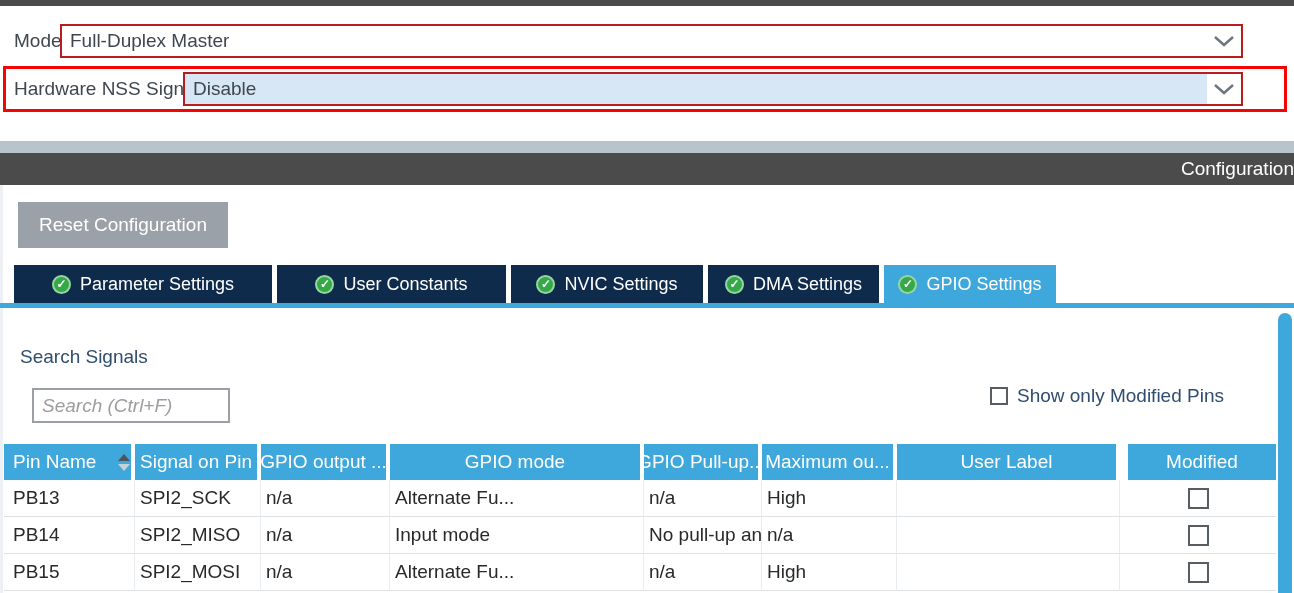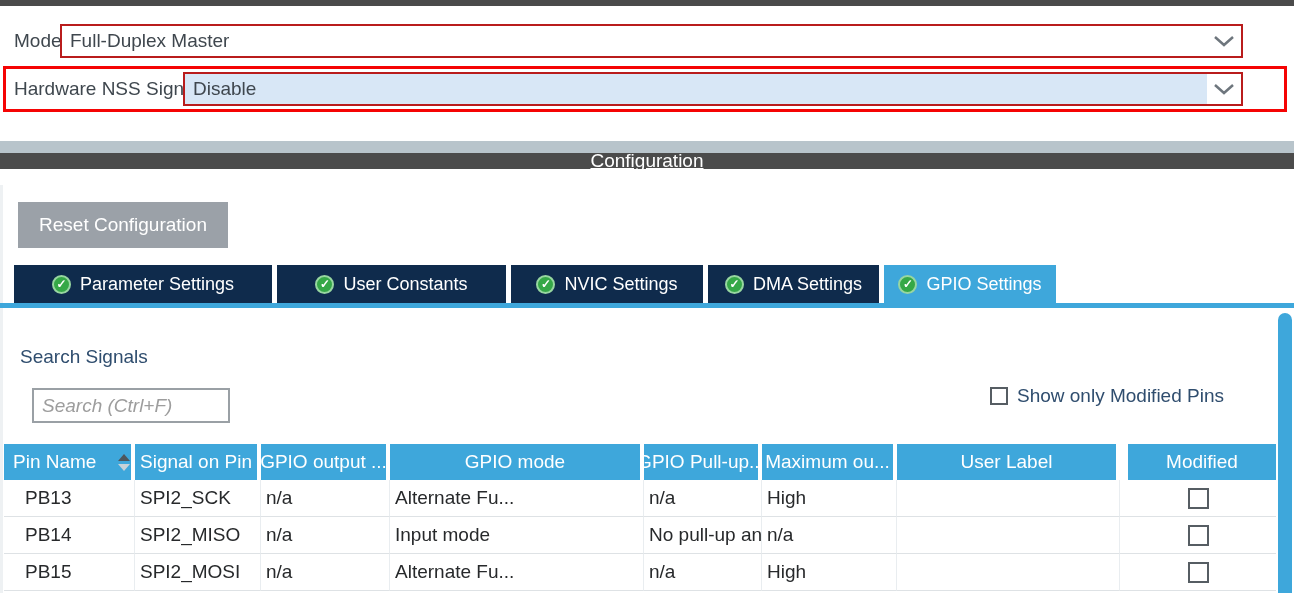--- a/index.html
+++ b/index.html
@@ -31,23 +31,23 @@
   .dd-chevron { flex:0 0 auto; width:34px; display:flex; justify-content:center; align-items:center; }
 
   .annotation-red {
     left:3px; top:66px; width:1284px; height:46px;
     border:3px solid #f50404; pointer-events:none;
   }
 
   
   .subheader-strip { left:0; top:141px; width:1294px; height:12px; background:#b8c4cb; }
   .config-bar {
-    left:0; top:153px; width:1294px; height:16px; background:#4b4b4b;
-    display:flex; align-items:center; justify-content:center;
-    color:#ffffff; font-size:19px;text-decoration:underline;
+    left:0; top:153px; width:1294px; height:32px; background:#4b4b4b;
+    display:flex; align-items:center; justify-content:flex-end;
+    color:#ffffff; font-size:19px;
   }
   .panel-edge { left:0; top:185px; width:3px; height:408px; background:#eef1f3; }
 
   .reset-btn {
     left:18px; top:202px; width:210px; height:46px;
     background:#9ba1a8; border:none; color:#ffffff; font-size:19px;
     font-family:"Liberation Sans", sans-serif; cursor:pointer;
   }
 
   
@@ -100,21 +100,21 @@
     cursor:pointer;
   }
   .th.first { justify-content:flex-start; padding-left:9px; gap:22px; }
   .th.last { border-right:none;margin-left:8px; }
   .td {
     background:#ffffff; color:#27292b; font-size:19px;
     display:flex; align-items:center; padding-left:5px;
     border-right:1px solid #e9edf0; border-bottom:1px solid #dee2e5;
     white-space:nowrap; overflow:hidden;
   }
-  .td.first { padding-left:21px; }
+  .td.first { padding-left:9px; }
   .td.last { border-right:none; justify-content:center; padding-left:0; }
   .sort-icon { display:flex; flex-direction:column; align-items:center; gap:3px; }
   .tri-up { width:0; height:0; border-left:6px solid transparent; border-right:6px solid transparent; border-bottom:7px solid #4e565c; }
   .tri-down { width:0; height:0; border-left:6px solid transparent; border-right:6px solid transparent; border-top:7px solid #c7d2d8; }
 
   
   .scrollbar-thumb {
     left:1278px; top:313px; width:14px; height:286px;
     background:#3ea7db; border-radius:7px 7px 0 0; cursor:grab;
   }

